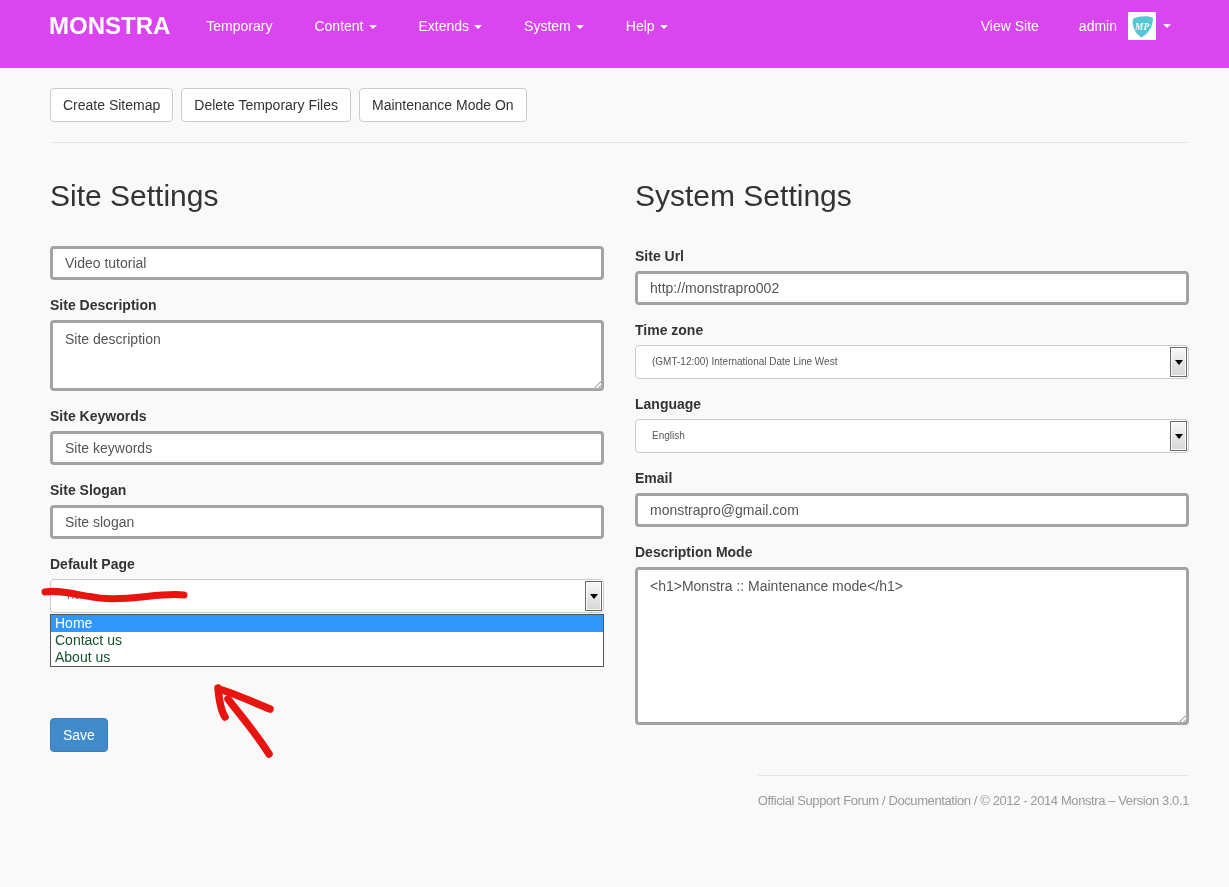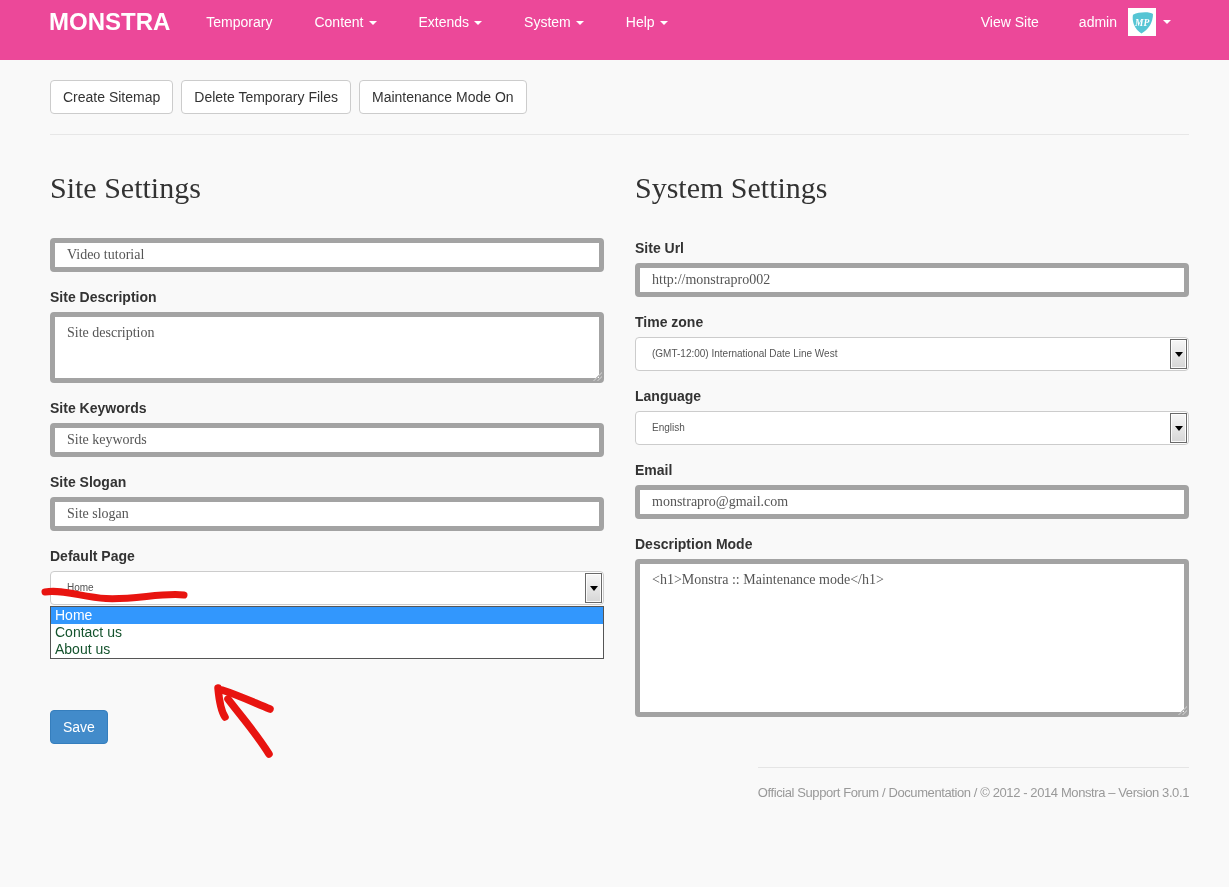--- a/index.html
+++ b/index.html
@@ -8,21 +8,21 @@
     width: 1229px; height: 887px;
     background: #f9f9f9;
     font-family: "Liberation Sans", sans-serif;
     color: #333;
     overflow: hidden;
     position: relative;
   }
 
   
   .navbar {
-    height: 60px; background: #ec4899;
+    height: 68px; background: #d946ef;
     display: flex; align-items: center;
     padding: 0 58px 16px 49px;
   }
   .brand {
     color: #fff; font-size: 24px; font-weight: bold;
     letter-spacing: 0; text-decoration: none; line-height: 60px;
   }
   .nav { display: flex; list-style: none; margin: 0 0 0 15px; padding: 0; }
   .nav-item {
     padding: 0 21px; color: #fff; font-size: 14px; line-height: 60px;
@@ -54,32 +54,32 @@
   hr.rule {
     border: 0; border-top: 1px solid #e7e7e7;
     margin: 20px 40px 0 50px;
   }
 
   
   .content { display: flex; gap: 31px; padding: 0 40px 0 50px; }
   .col { width: 554px; }
   h2.section-title {
     font-size: 30px; font-weight: 500; color: #333;
-    margin: 36px 0 34px; line-height: 33px; font-family: Liberation Serif, serif;
+    margin: 36px 0 34px; line-height: 33px;
   }
   .form-group { margin-bottom: 15px; }
   .control-label {
     display: block; font-size: 14px; font-weight: bold; color: #333;
     line-height: 20px; margin-bottom: 5px;
   }
   .form-control {
     display: block; width: 100%; height: 34px; padding: 6px 12px;
-    font-family: Liberation Serif, serif;
+    font-family: Liberation Sans, sans-serif;
     font-size: 14px; line-height: 20px; color: #555;
-    background: #fff; border: 5px solid #a3a3a3; border-radius: 4px;
+    background: #fff; border: 3px solid #a3a3a3; border-radius: 4px;
     outline: none;
   }
   textarea.form-control { resize: none; }
   textarea.ta-small { height: 71px; }
   textarea.ta-large { height: 158px; padding-left: 12px; }
   .ta-wrap { position: relative; }
   .ta-grip {
     position: absolute; right: 2px; bottom: 2px; width: 11px; height: 11px;
     background:
       linear-gradient(135deg, transparent 0 56%, #bdbdbd 56% 64%, transparent 64% 74%, #bdbdbd 74% 82%, transparent 82%);

